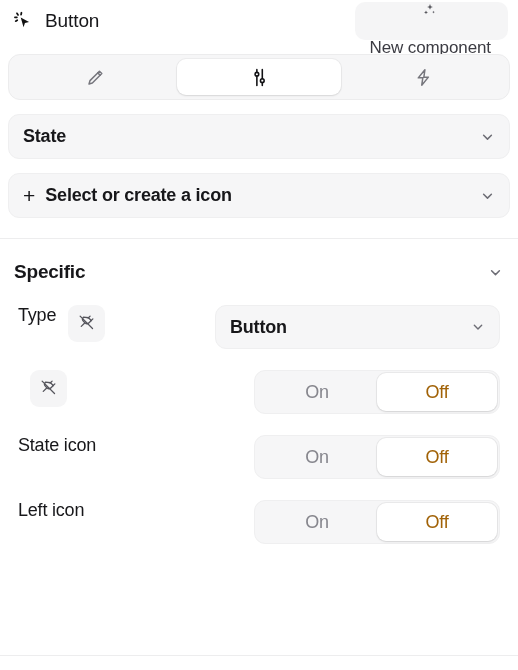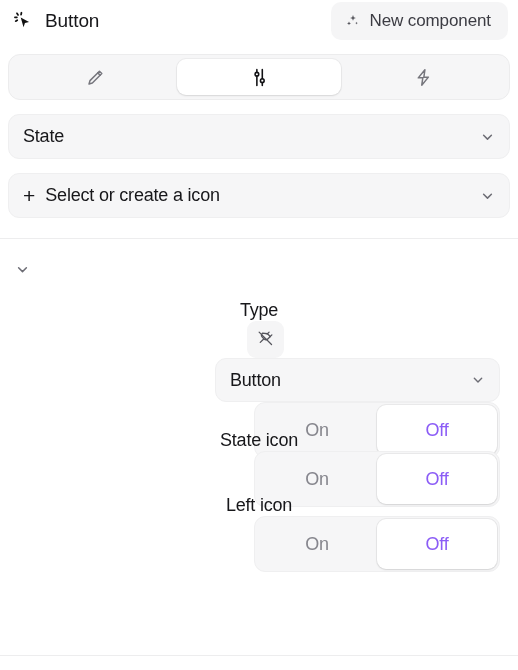--- a/index.html
+++ b/index.html
@@ -45,28 +45,29 @@
   .header-title {
     font-size: 19px;
     font-weight: 500;
     color: #17171a;
     letter-spacing: -0.1px;
     white-space: nowrap;
   }
   .new-component-btn {
     display: flex;
     align-items: center;
-    gap: 8px;
+    gap: 20px;
     height: 38px;
     padding: 0 17px 0 14px;
     background: #f5f5f6;
     border: none;
     border-radius: 10px;
     cursor: pointer;
     font-family: inherit;
+    flex-direction: column;
   }
   .new-component-btn .sparkle-icon {
     display: flex;
     align-items: center;
     justify-content: center;
     width: 16px;
     height: 16px;
     color: #55555c;
     flex: none;
   }
@@ -117,21 +118,21 @@
     background: #f6f6f7;
     border: 1px solid #efeff0;
     border-radius: 11px;
     padding: 0 14px;
     margin-bottom: 14px;
     cursor: pointer;
   }
   .select-field:last-child { margin-bottom: 0; }
   .select-text {
     font-size: 18px;
-    font-weight: 400;
+    font-weight: 700;
     color: #17171a;
     letter-spacing: -0.2px;
   }
   .plus-glyph {
     font-size: 21px;
     font-weight: 400;
     color: #17171a;
     line-height: 1;
     margin-right: 10px;
     margin-top: -1px;
@@ -171,24 +172,22 @@
     font-weight: 700;
     color: #17171a;
     letter-spacing: -0.2px;
   }
   .section-head .chev-static { color: #6d6d75; display: flex; }
 
   
   .rows { padding: 22px 18px 0 18px; }
   .prop-row {
     display: flex;
-    align-items: center;
     height: 44px;
     margin-bottom: 21px;
-    flex-direction: column;
   }
   .prop-row:last-child { margin-bottom: 0; }
   .prop-label {
     font-size: 18px;
     font-weight: 400;
     color: #17171a;
     letter-spacing: -0.2px;
     white-space: nowrap;
   }
   .bind-btn {
@@ -221,21 +220,21 @@
     border: 1px solid #efeff0;
     border-radius: 11px;
     padding: 0 14px;
     cursor: pointer;
   }
   .row-select .select-text { font-size: 18px; }
 
   
   .segmented {
     display: flex;
-    height: 56px;
+    height: 44px;
     background: #f6f6f7;
     border: 1px solid #efeff0;
     border-radius: 11px;
     padding: 2px;
     margin-left: 39px;
   }
   .seg {
     flex: 1;
     display: flex;
     align-items: center;
@@ -245,21 +244,21 @@
     font-weight: 400;
     color: #86868d;
     background: transparent;
     border: none;
     cursor: pointer;
     font-family: inherit;
     letter-spacing: -0.2px;
   }
   .seg.selected {
     background: #ffffff;
-    color: #8b5cf6;
+    color: #a16207;
     box-shadow: 0 1px 2px rgba(16,17,22,0.10), 0 0 0 1px rgba(16,17,22,0.05);
   }
 </style>
 </head>
 <body>
 
 <div class="panel">
 
   <div class="header">
     <div class="header-left">
@@ -334,20 +333,21 @@
         <svg width="17" height="17" viewBox="0 0 24 24" fill="none" stroke="currentColor" stroke-width="2.1" stroke-linecap="round" stroke-linejoin="round">
             <path d="M6.5 9.5 L12 15 L17.5 9.5"></path>
           </svg>
       </span>
     </div>
   </div>
 
   <div class="divider top"></div>
 
   <div class="section-head">
+    <span class="section-title">Specific</span>
     <span class="chev-static">
       <svg width="17" height="17" viewBox="0 0 24 24" fill="none" stroke="currentColor" stroke-width="2.1" stroke-linecap="round" stroke-linejoin="round">
           <path d="M6.5 9.5 L12 15 L17.5 9.5"></path>
         </svg>
     </span>
   </div>
 
   <div class="rows">
 
     <div class="prop-row">

